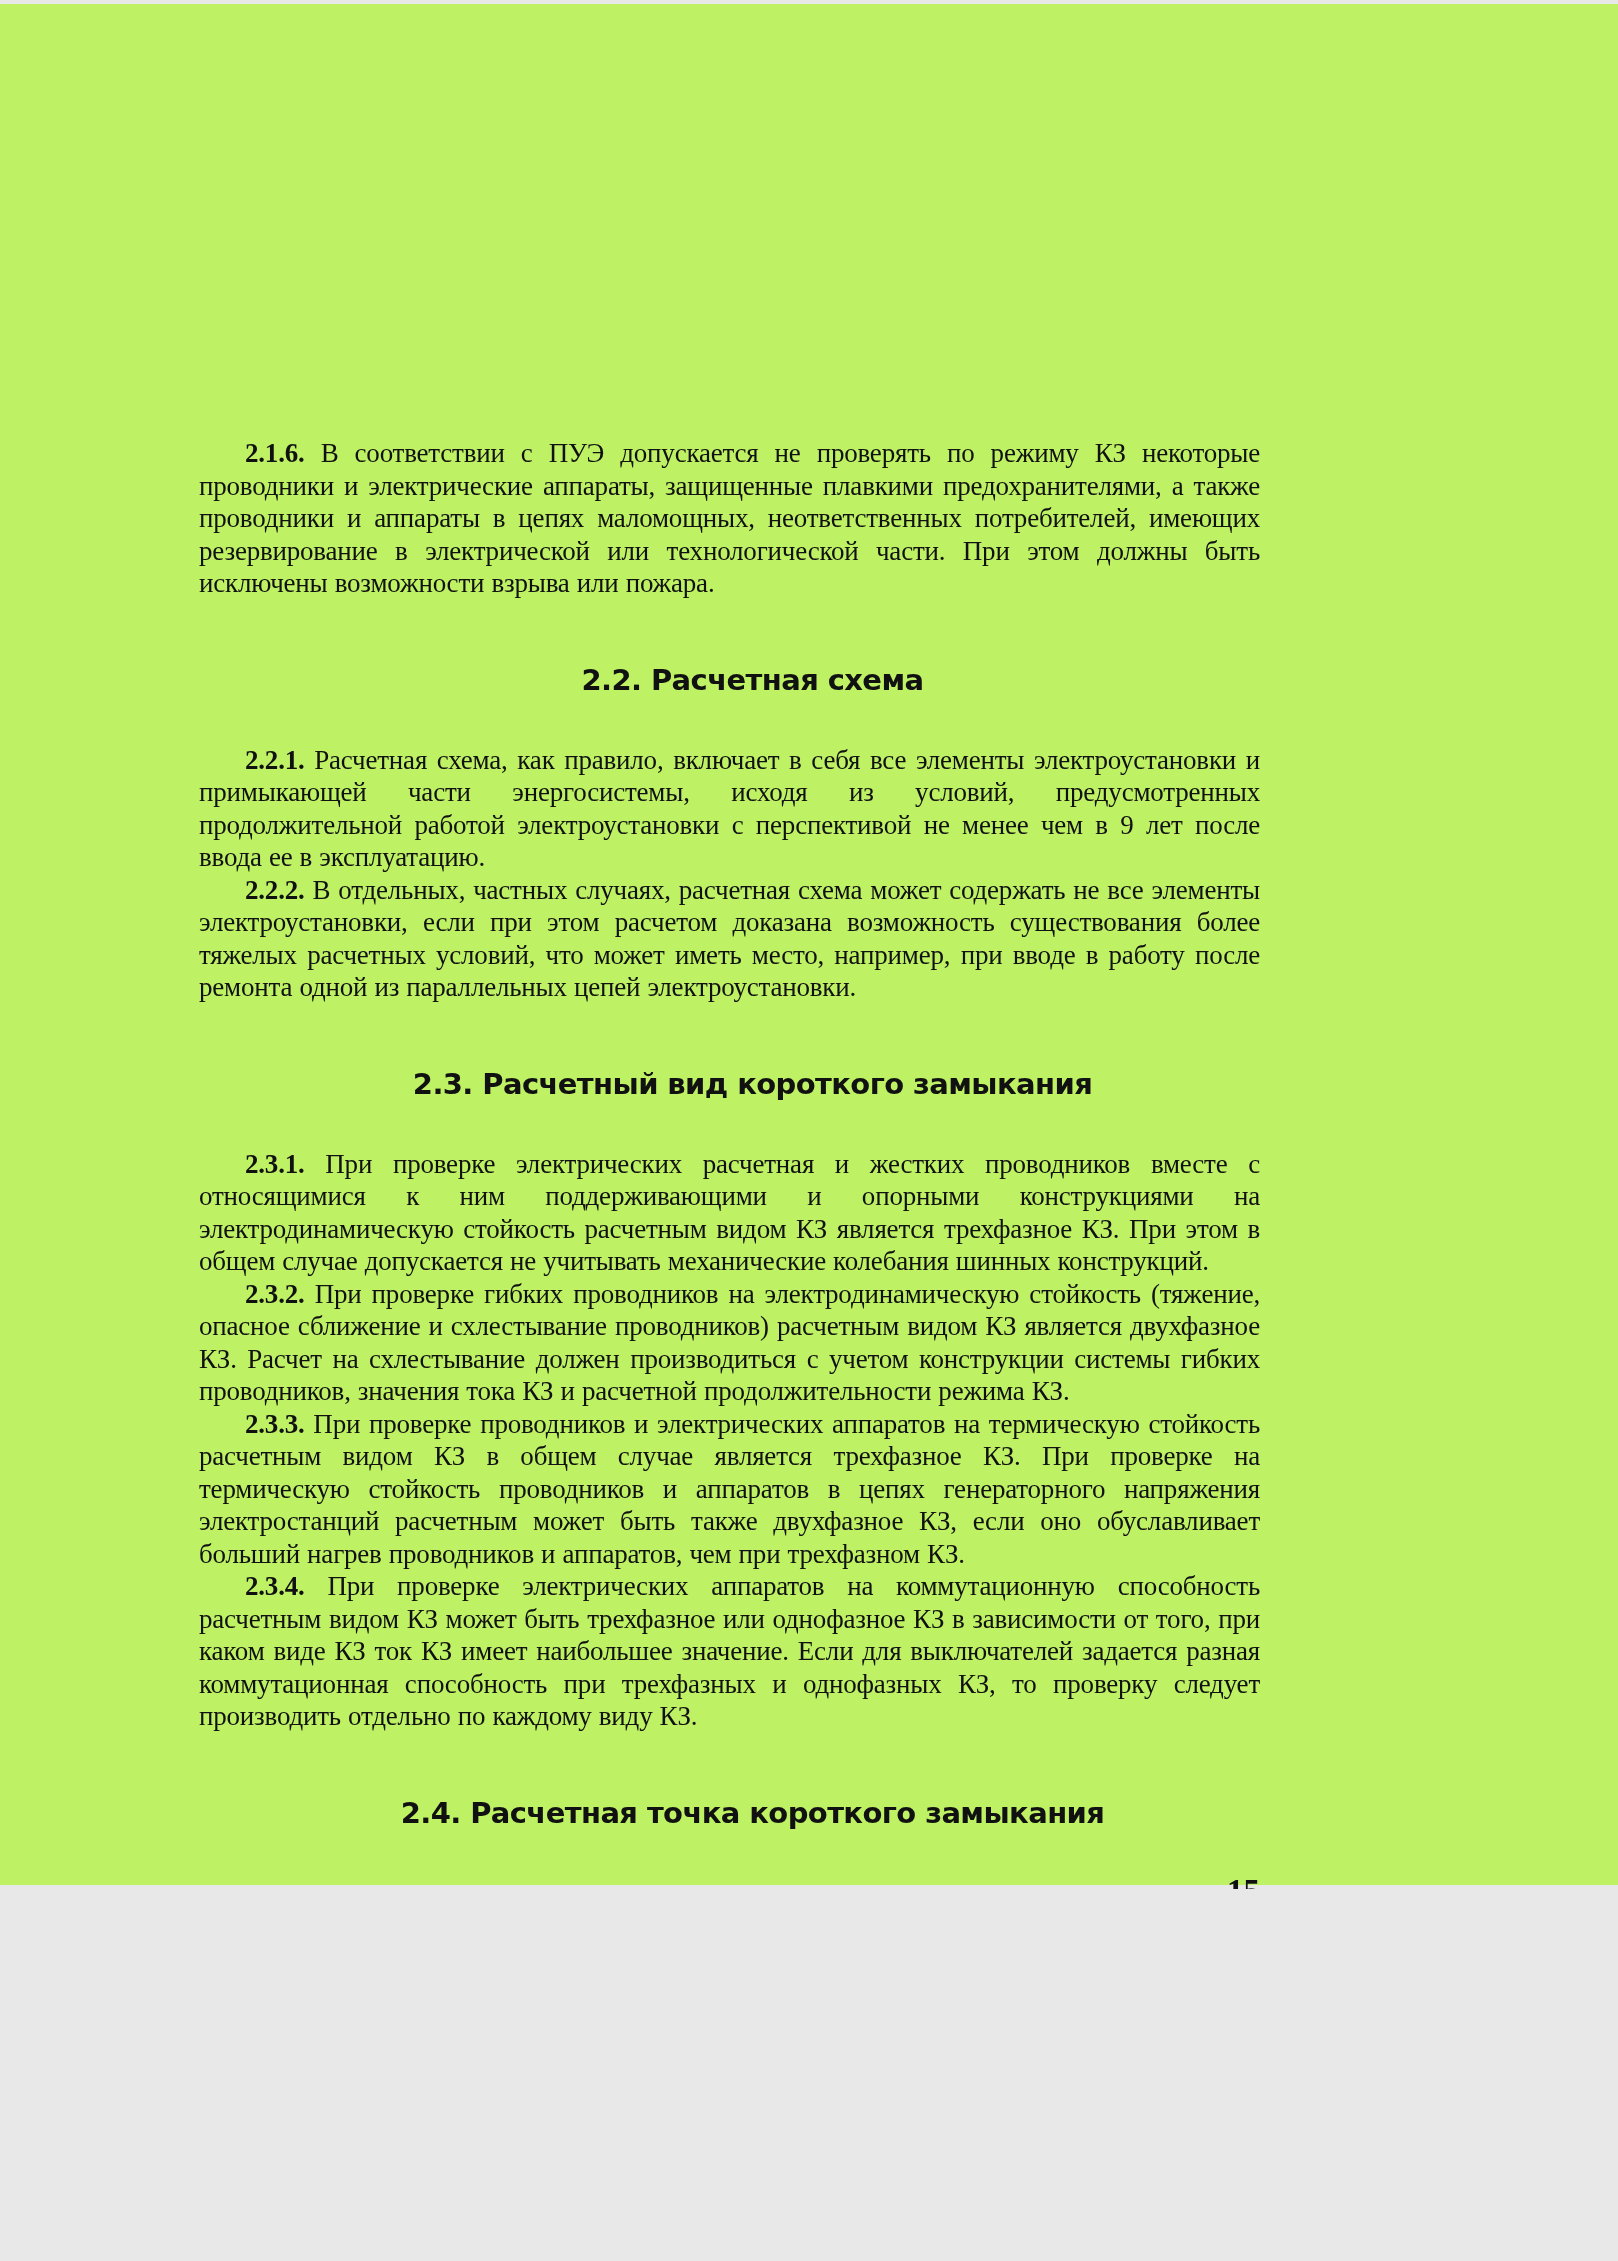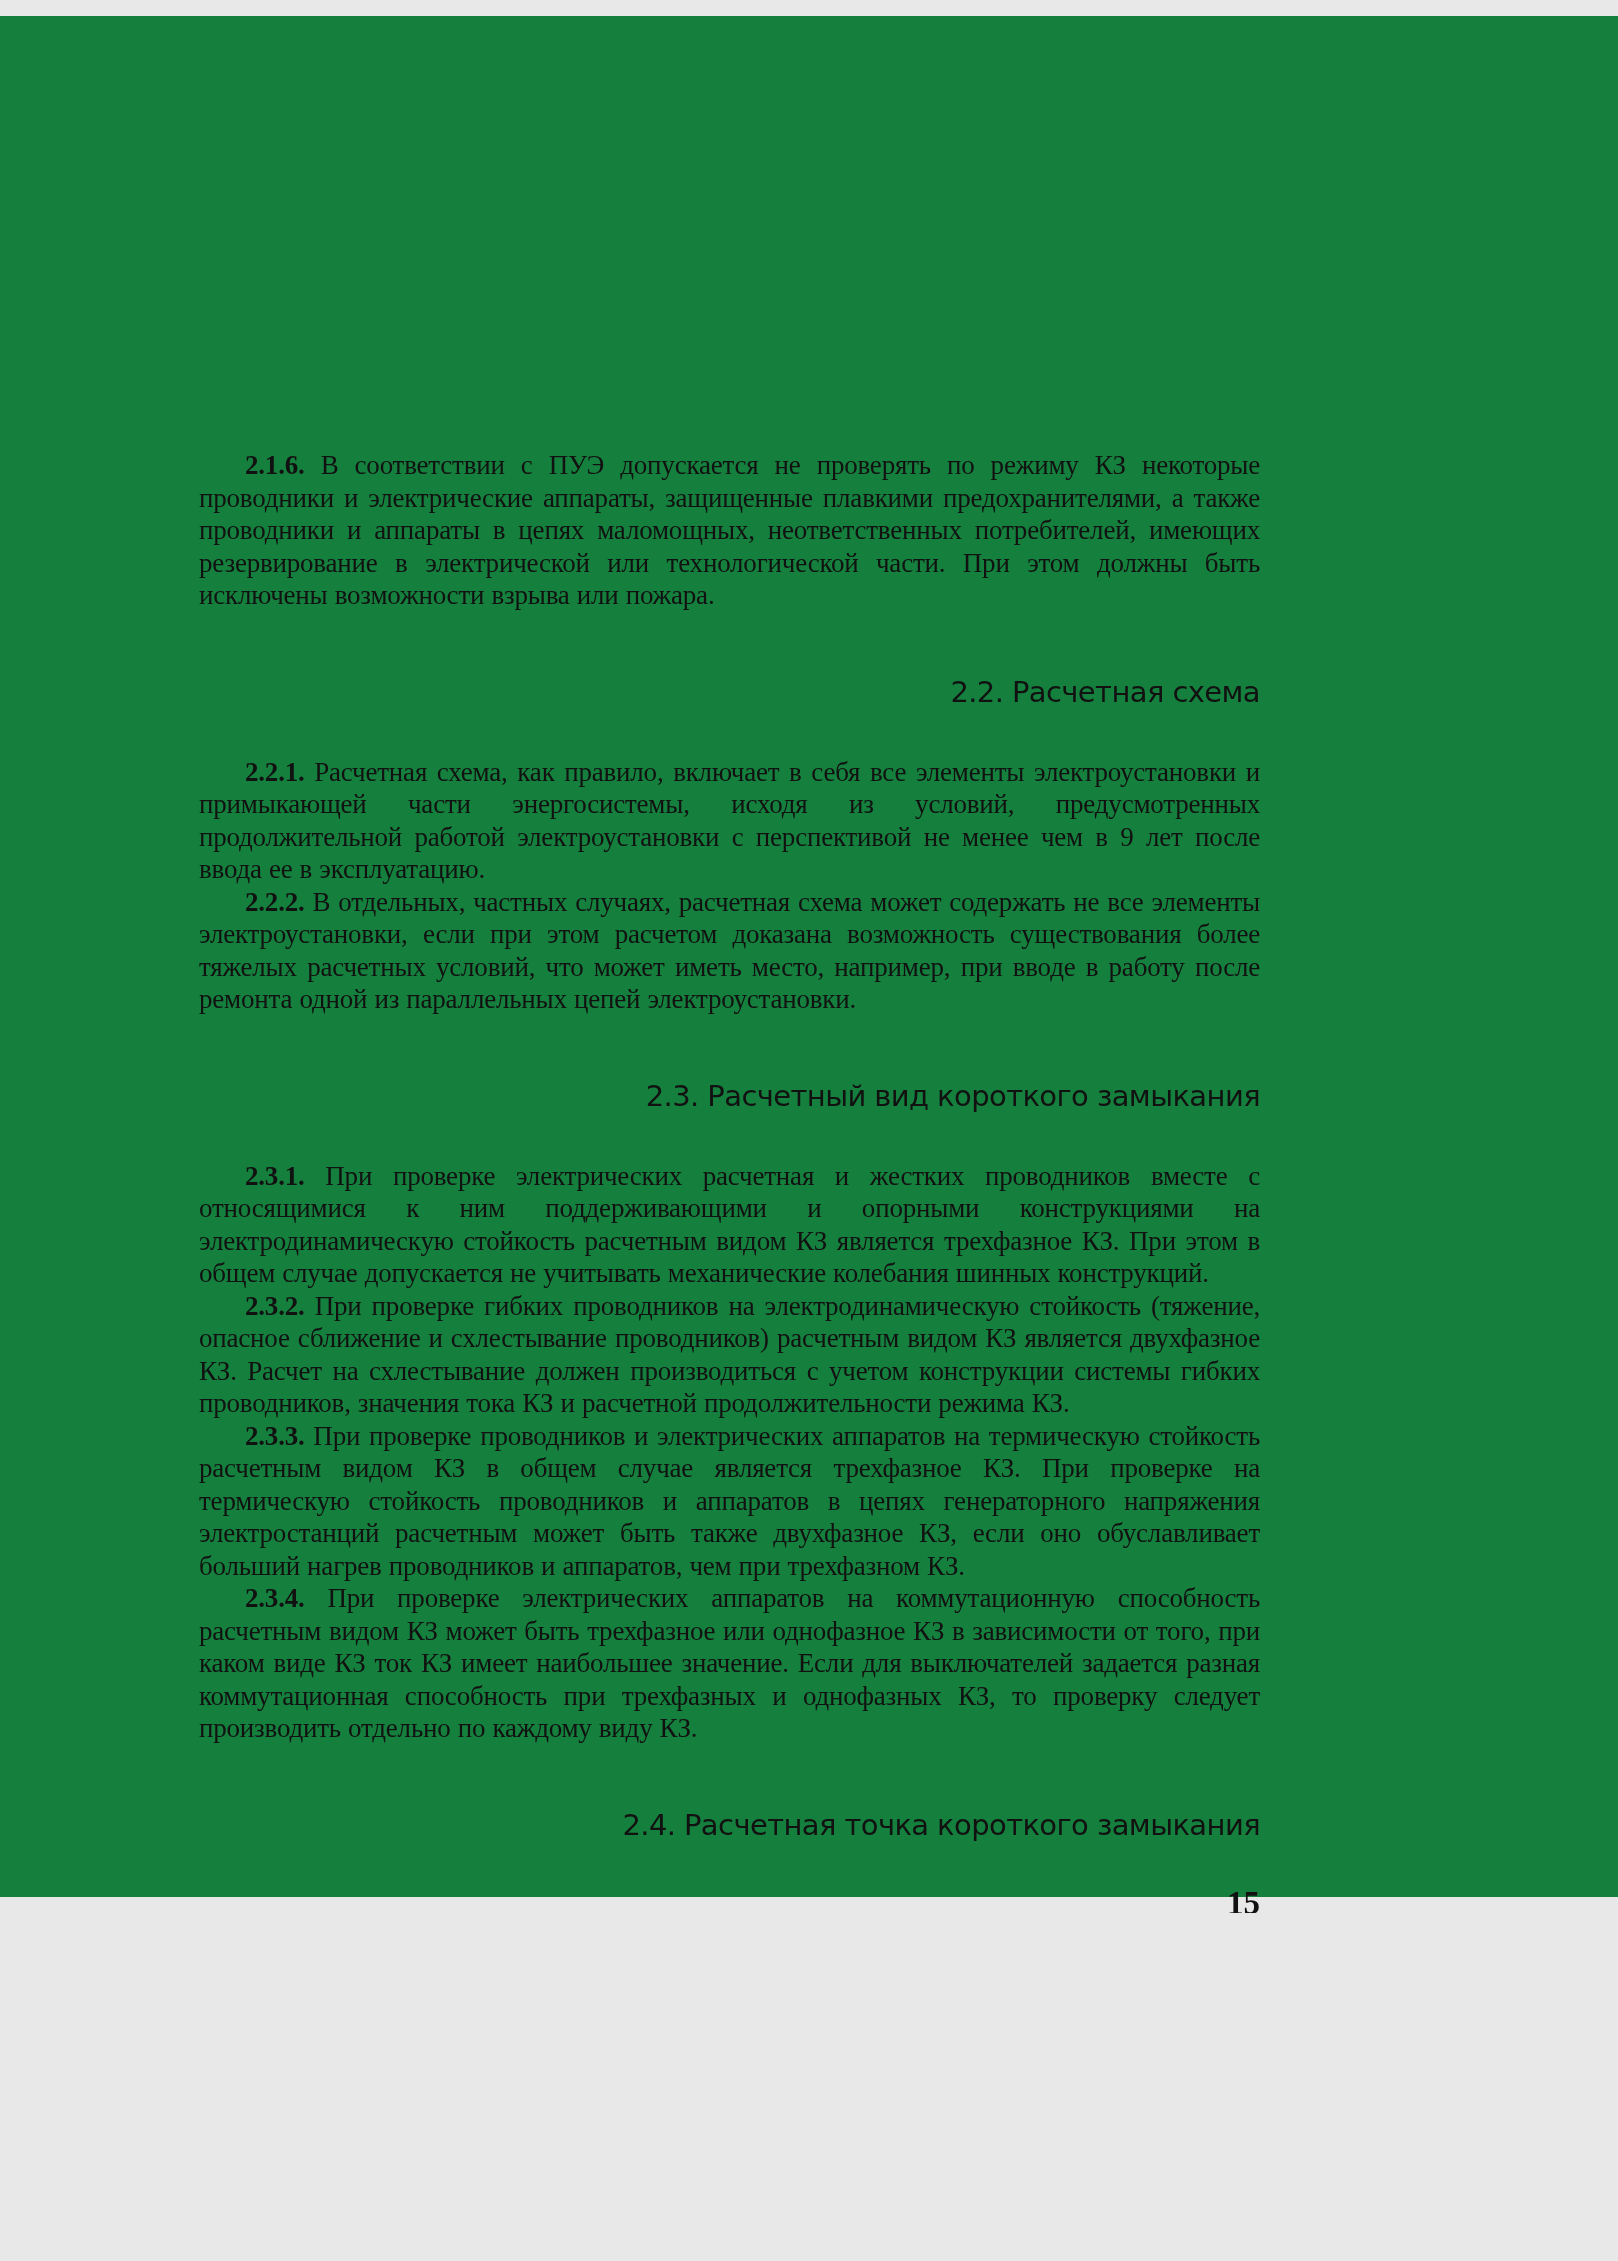--- a/index.html
+++ b/index.html
@@ -4,22 +4,22 @@
 <style>
   html, body {
     margin: 0;
     padding: 0;
     background: #e8e8e8;
   }
   .page {
     position: relative;
     width: 1619px;
     height: 1881px;
-    margin: 16px auto;
-    background: #15803d;
+    margin: 4px auto;
+    background: #bef264;
     box-sizing: border-box;
     padding: 433px 359px 0 199px;
     color: #111111;
     font-family: "Liberation Serif", "DejaVu Serif", serif;
   }
   .para {
     margin: 0;
     font-size: 27px;
     line-height: 32.5px;
     text-align: justify;
@@ -27,25 +27,25 @@
     letter-spacing: -0.2px;
     word-spacing: 0.6px;
   }
   .para b.pnum {
     font-weight: 700;
   }
   .section-heading {
     margin: 64px 0 47px 0;
     padding-left: 46px;
     font-family: "DejaVu Sans", "Liberation Sans", sans-serif;
-    font-weight: 400;
+    font-weight: 700;
     font-size: 29px;
     line-height: 33px;
     letter-spacing: -0.6px;
-    text-align: right;
+    text-align: center;
     text-indent: 0;
   }
   .page-number {
     margin-top: 35px;
     font-size: 33px;
     line-height: 29px;
     font-weight: 700;
     text-align: right;
   }
 </style>

